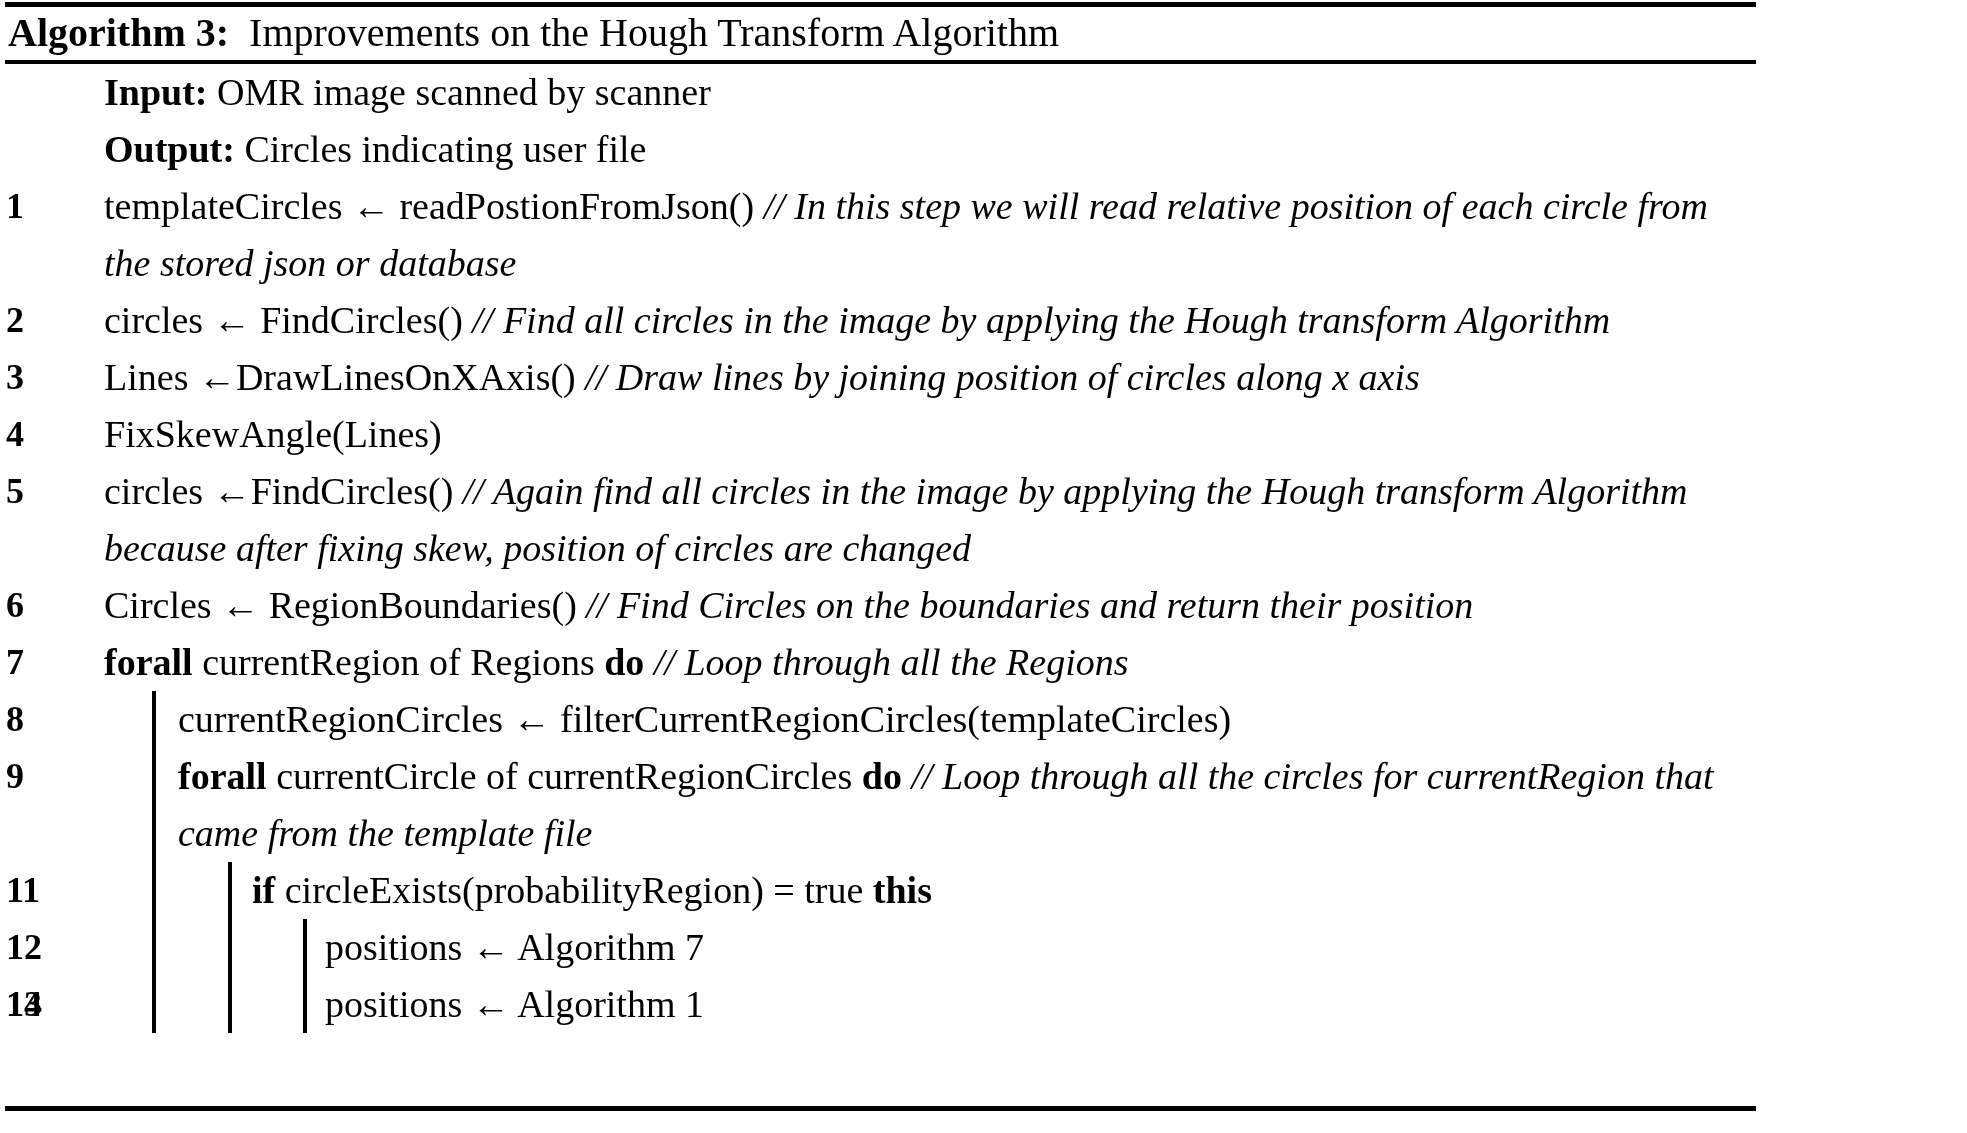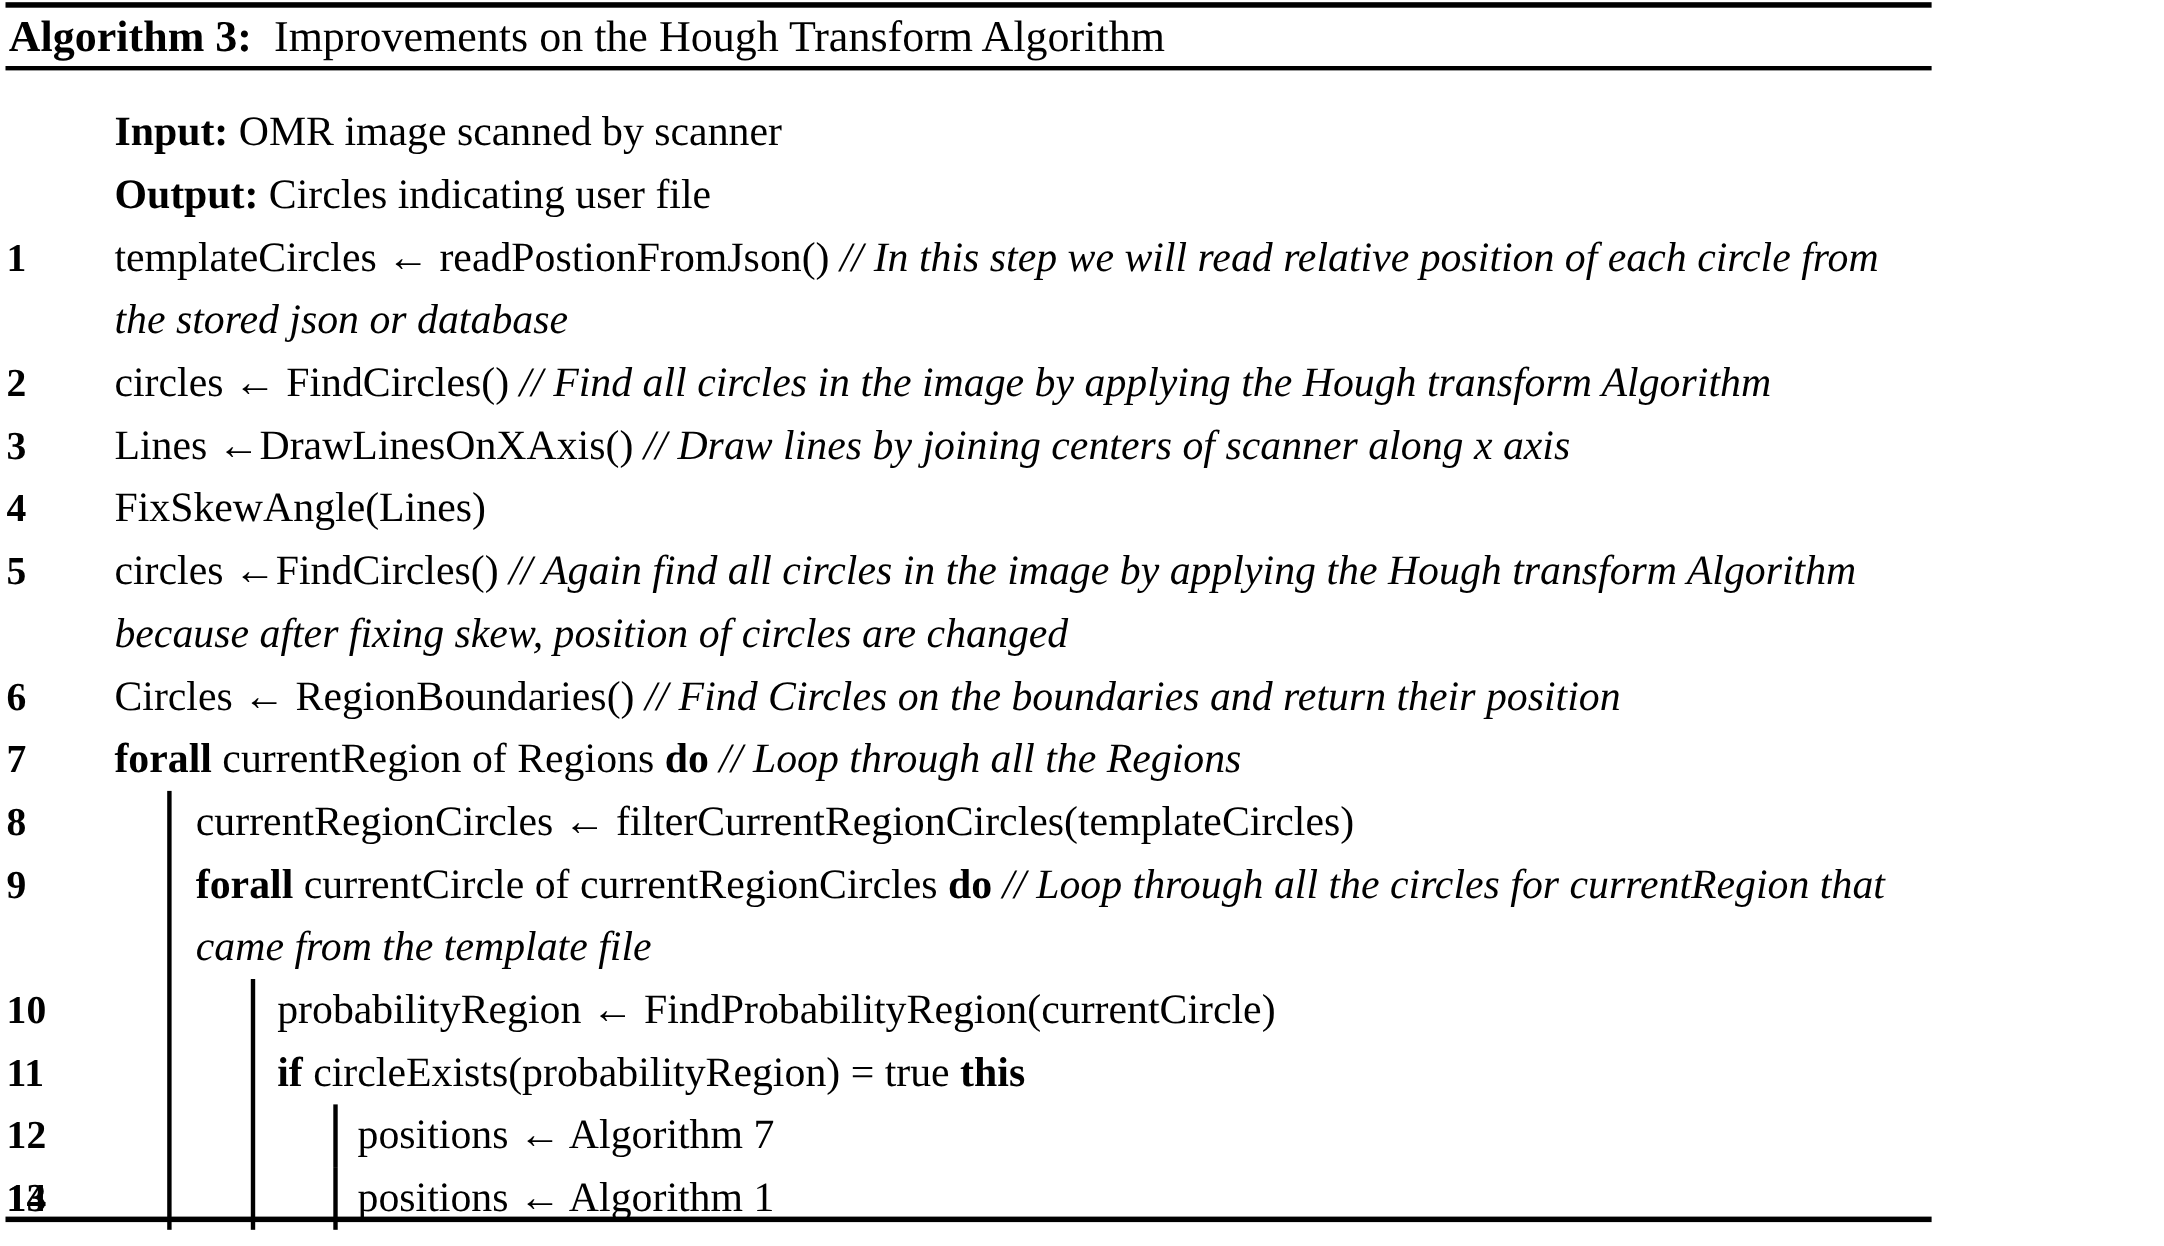--- a/index.html
+++ b/index.html
@@ -45,21 +45,20 @@
   .caption .kw { font-weight: bold; }
   .caption .caption-text { font-weight: normal; }
 
   
   .algo-body {
     position: absolute;
     left: 0;
     top: 64px;
     right: 0;
     bottom: 27px;
-    margin-top: 28px;
   }
 
   .algo-line {
     position: relative;
     width: 100%;
   }
 
   
   .lineno {
     position: absolute;
@@ -144,21 +143,21 @@
       <div class="stmt ind0">
         <span>circles ← FindCircles()</span>
         <span class="cm">// Find all circles in the image by applying the Hough transform Algorithm</span>
       </div>
     </div>
 
     <div class="algo-line">
       <div class="lineno">3</div>
       <div class="stmt ind0">
         <span>Lines ←DrawLinesOnXAxis()</span>
-        <span class="cm">// Draw lines by joining centers of scanner along x axis</span>
+        <span class="cm">// Draw lines by joining position of circles along x axis</span>
       </div>
     </div>
 
     <div class="algo-line">
       <div class="lineno">4</div>
       <div class="stmt ind0">
         <span>FixSkewAngle(Lines)</span>
         <span class="cm"></span>
       </div>
     </div>
@@ -202,27 +201,20 @@
         <div class="lineno">9</div>
         <div class="stmt ind1">
           <span class="kw">forall</span><span> currentCircle of currentRegionCircles </span><span class="kw">do</span>
           <span class="cm">// Loop through all the circles for currentRegion that came from the template file</span>
         </div>
       </div>
 
       <div class="block">
         <div class="vbar vbar-l2"></div>
 
-        <div class="algo-line">
-          <div class="lineno">10</div>
-          <div class="stmt ind2">
-            <span>probabilityRegion ← FindProbabilityRegion(currentCircle)</span>
-            <span class="cm"></span>
-          </div>
-        </div>
 
         <div class="algo-line">
           <div class="lineno">11</div>
           <div class="stmt ind2">
             <span class="kw">if</span><span> circleExists(probabilityRegion) = true </span><span class="kw">this</span>
             <span class="cm"></span>
           </div>
         </div>
 
         <div class="block">

